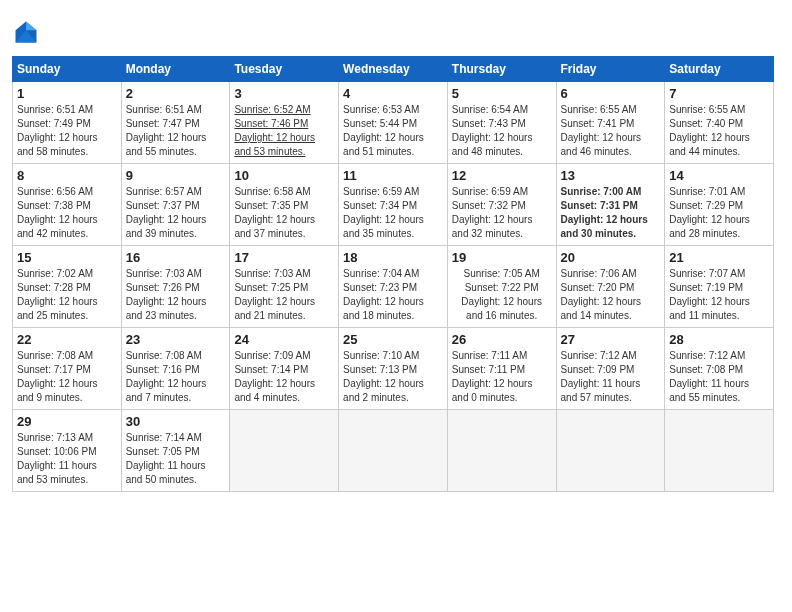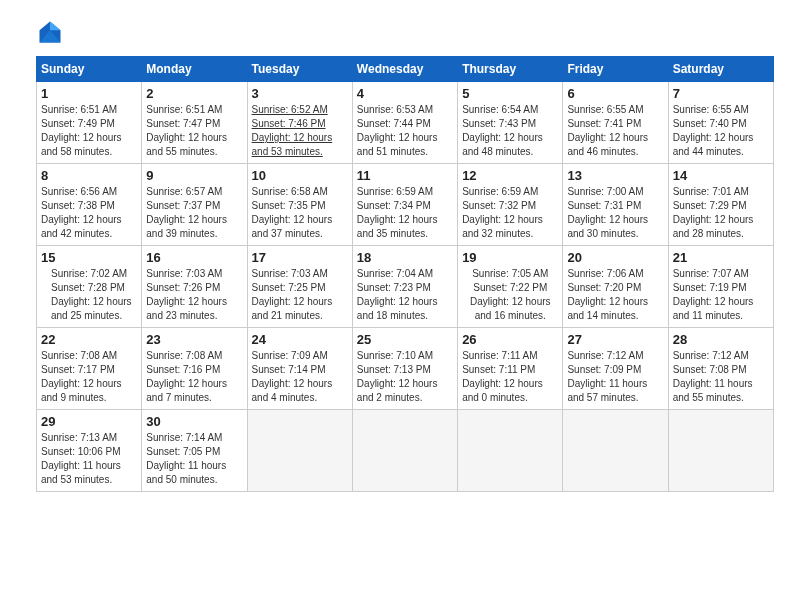--- a/index.html
+++ b/index.html
@@ -6,21 +6,21 @@
     body {
       font-family: Arial, sans-serif;
       background: #fff;
       width: 792px;
       height: 612px;
       overflow: hidden;
     }
     .page {
       width: 792px;
       min-height: 612px;
-      padding: 18px 18px 10px 36px;
+      padding: 18px 18px 10px 12px;
       background: #fff;
     }
     .header {
       display: flex;
       justify-content: space-between;
       align-items: flex-start;
       margin-bottom: 10px;
     }
     .logo {
       display: flex;
@@ -151,21 +151,21 @@
           <td>
             <span class="day-num">3</span>
             <div class="day-detail" style="white-space: pre-line; text-decoration: underline;">Sunrise: 6:52 AM
 Sunset: 7:46 PM
 Daylight: 12 hours
 and 53 minutes.</div>
           </td>
           <td>
             <span class="day-num">4</span>
             <div class="day-detail" style="white-space: pre-line;">Sunrise: 6:53 AM
-Sunset: 7:44 PM
+Sunset: 5:44 PM
 Daylight: 12 hours
 and 51 minutes.</div>
           </td>
           <td>
             <span class="day-num">5</span>
             <div class="day-detail" style="white-space: pre-line;">Sunrise: 6:54 AM
 Sunset: 7:43 PM
 Daylight: 12 hours
 and 48 minutes.</div>
           </td>
@@ -215,37 +215,37 @@
           </td>
           <td>
             <span class="day-num">12</span>
             <div class="day-detail" style="white-space: pre-line;">Sunrise: 6:59 AM
 Sunset: 7:32 PM
 Daylight: 12 hours
 and 32 minutes.</div>
           </td>
           <td>
             <span class="day-num">13</span>
-            <div class="day-detail" style="white-space: pre-line;">Sunrise: 7:00 AM
+            <div class="day-detail" style="white-space: pre-line; font-weight: bold;">Sunrise: 7:00 AM
 Sunset: 7:31 PM
 Daylight: 12 hours
 and 30 minutes.</div>
           </td>
           <td>
             <span class="day-num">14</span>
             <div class="day-detail" style="white-space: pre-line;">Sunrise: 7:01 AM
 Sunset: 7:29 PM
 Daylight: 12 hours
 and 28 minutes.</div>
           </td>
         </tr>
         <tr>
           <td>
             <span class="day-num">15</span>
-            <div class="day-detail" style="white-space: pre-line; margin-left: 10px;">Sunrise: 7:02 AM
+            <div class="day-detail" style="white-space: pre-line;">Sunrise: 7:02 AM
 Sunset: 7:28 PM
 Daylight: 12 hours
 and 25 minutes.</div>
           </td>
           <td>
             <span class="day-num">16</span>
             <div class="day-detail" style="white-space: pre-line;">Sunrise: 7:03 AM
 Sunset: 7:26 PM
 Daylight: 12 hours
 and 23 minutes.</div>

